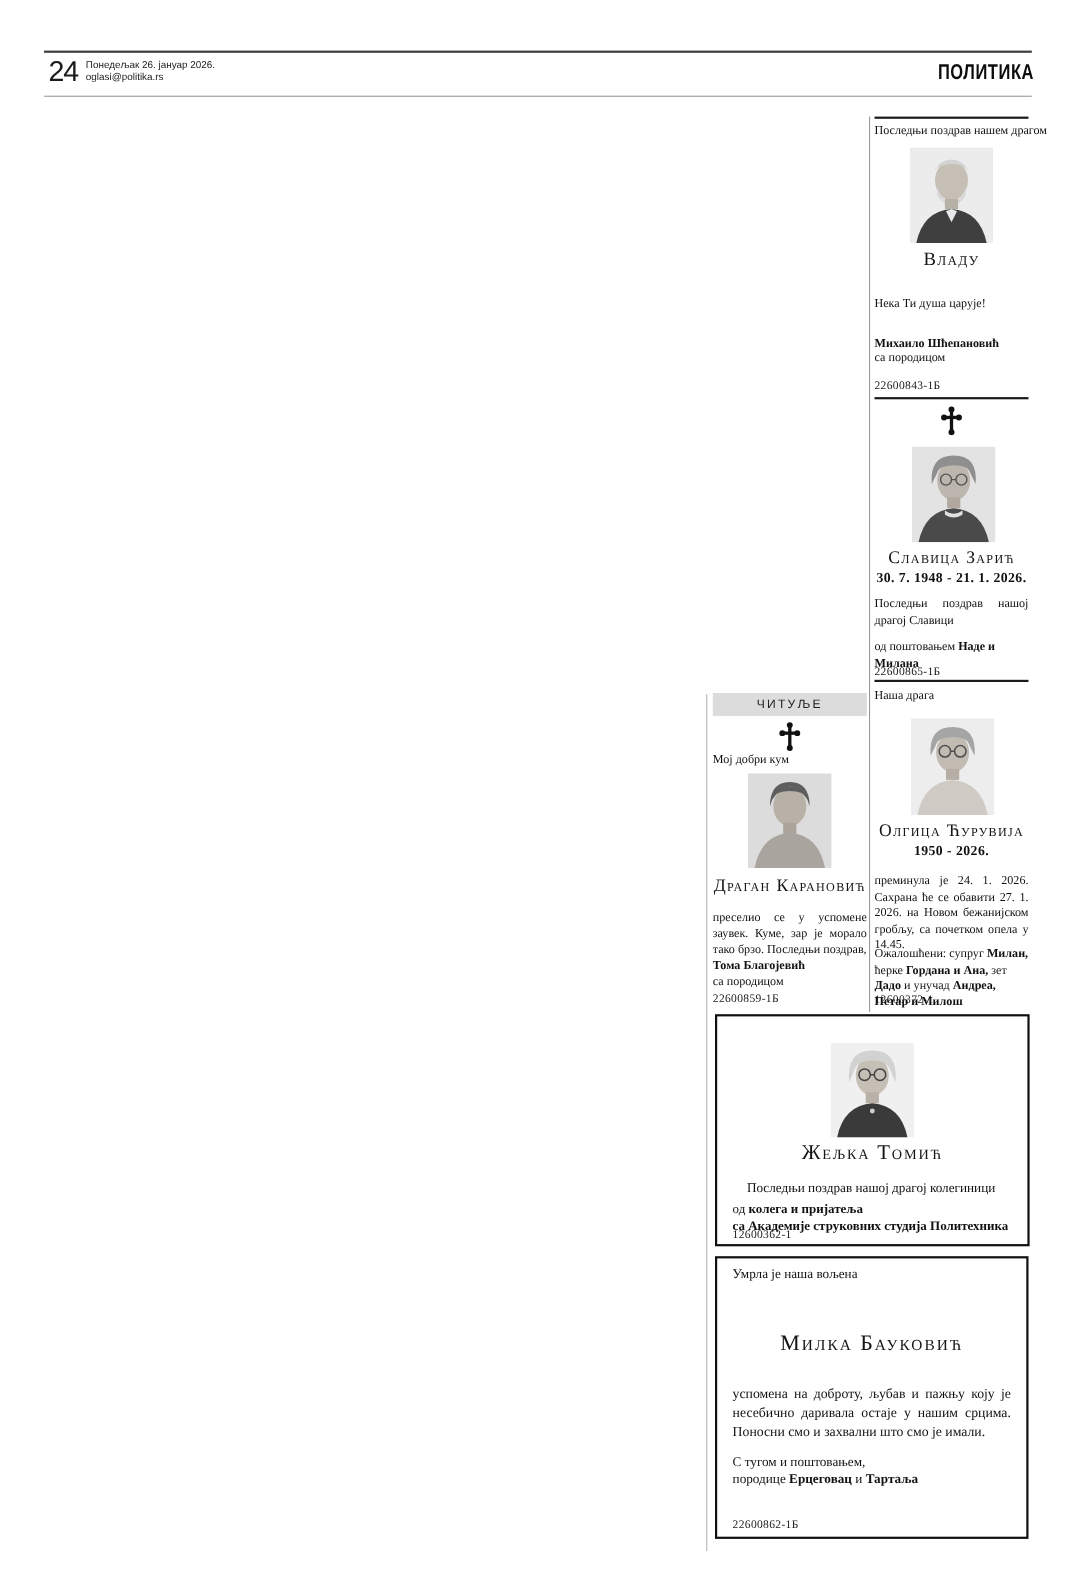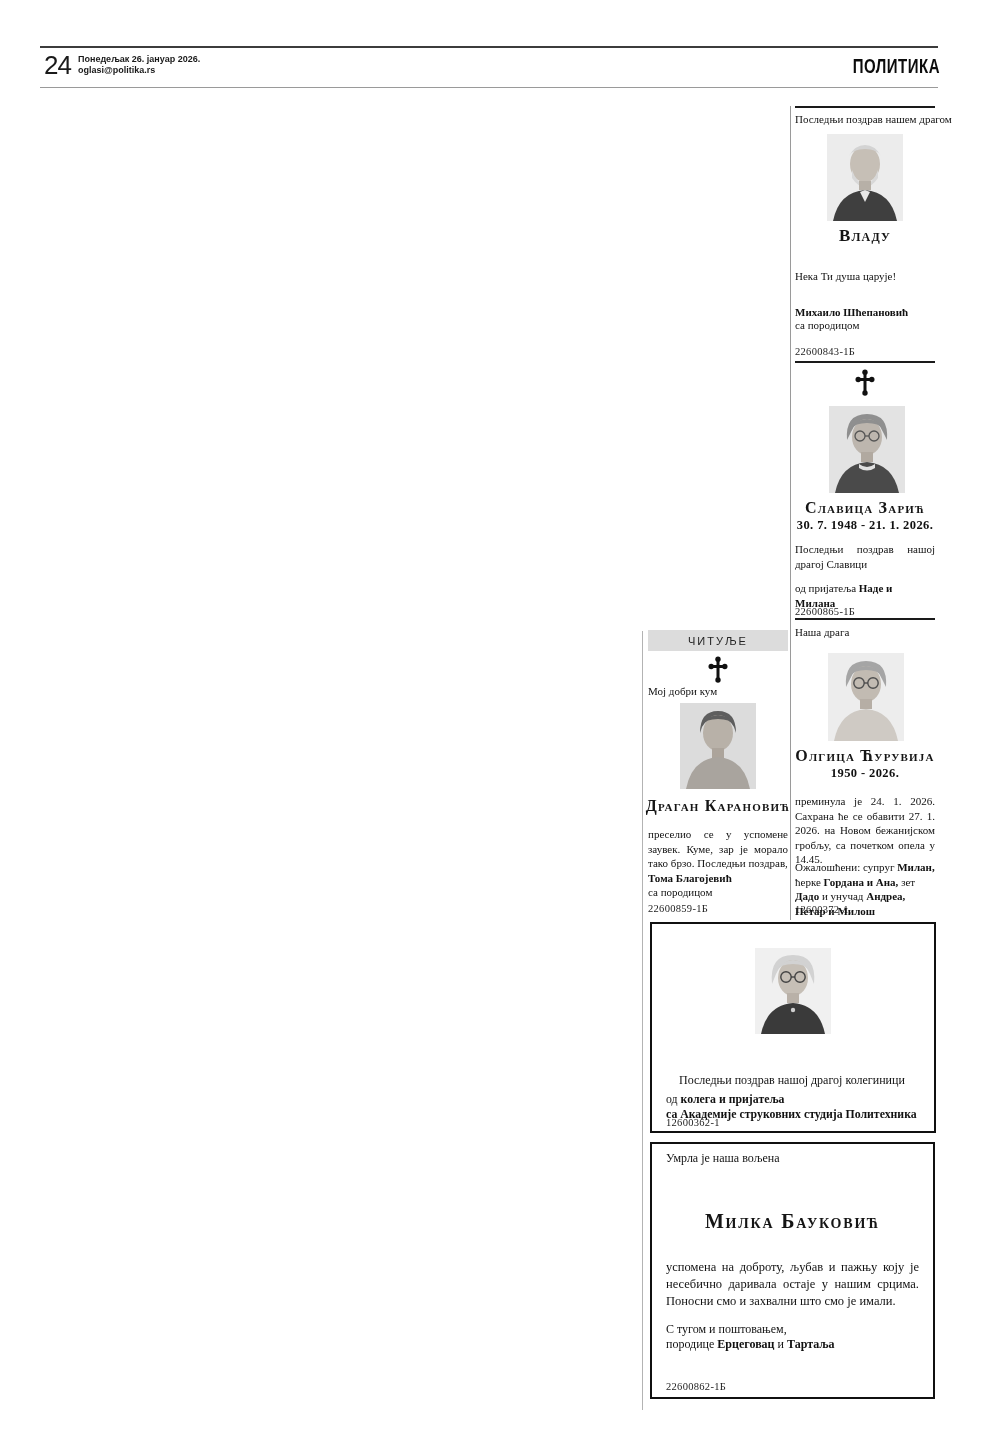--- a/index.html
+++ b/index.html
@@ -6,29 +6,29 @@
   .page { position:relative; width:981px; height:1443px; background:#fff;
           font-family:"Liberation Serif","DejaVu Serif",serif; color:#111; overflow:hidden; }
   .abs { position:absolute; }
   .sans { font-family:"Liberation Sans","DejaVu Sans",sans-serif; }
   .txt  { font-size:11px; line-height:1.32; }
   .center { text-align:center; }
   .right  { }
   .just   { text-align:justify; }
   .nowrap { white-space:nowrap; }
   .bold   { font-weight:700; }
-  .name { font-variant:small-caps; font-weight:700; letter-spacing:1.2px; color:#151515; }
+  .name { font-variant:small-caps; font-weight:400; letter-spacing:1.2px; color:#151515; }
   .dates { font-weight:700; font-size:12.5px; letter-spacing:0.4px; }
   .ref { font-size:10.5px; letter-spacing:0.3px; color:#1c1c1c; }
   .rich b { font-weight:700;margin-top:29px; }
 
   
   .top-rule   { left:40px; top:46px; width:898px; height:2px; background:#3c3c3c; }
   .page-num   { left:44px; top:50px; font-size:26px; font-weight:400; letter-spacing:-1px; color:#1a1a1a; }
-  .date-block { left:78px; top:54px; font-size:9px; line-height:11px; color:#1a1a1a;font-weight:bold; }
+  .date-block { left:78px; top:54px; font-size:9px; line-height:11px; color:#1a1a1a; }
   .section-title { left:0; top:57px; width:981px; text-align:center; font-size:14px; font-weight:600; letter-spacing:0.6px; color:#101010; }
   .masthead   { right:41px; top:55px; font-weight:700; font-size:15px; letter-spacing:0.5px;
                 transform:scaleY(1.3); transform-origin:top right; color:#0c0c0c; }
   .header-rule { left:40px; top:87px; width:898px; height:1px; background:#9a9a9a; }
 
   .hrule-dark { height:2px; background:#1a1a1a; }
   .chit-bar { background:#dcdcdc; display:flex; align-items:center; justify-content:center;
               font-size:11px; letter-spacing:2px; color:#222; }
   .obit-box { border:2px solid #101010; background:#fff; }
   .photo svg { display:block; }
@@ -131,21 +131,21 @@
           <path d="M36 30 L40 30"></path>
       </g>
       <rect x="32" y="46" width="12" height="10" fill="#b1a9a0"></rect>
       <path d="M6 87 Q12 58 38 56 Q64 58 70 87 Z" fill="#4a4a4a"></path>
       <path d="M30 58 Q38 64 46 58 L46 62 Q38 67 30 62 Z" fill="#e0e0e0"></path>
     </svg>
   </div>
   <div class="abs name center" style="left:787px;top:499px;width:156px;font-size:16px">Славица Зарић</div>
   <div class="abs dates center" style="left:795px;top:518px;width:140px">30. 7. 1948 - 21. 1. 2026.</div>
   <div class="abs txt just" style="left:795px;top:542px;width:140px">Последњи поздрав нашој драгој Славици</div>
-  <div class="abs txt right rich" style="left:795px;top:581px;width:140px"><span>од пријатеља </span><b>Наде и Милана</b></div>
+  <div class="abs txt right rich" style="left:795px;top:581px;width:140px"><span>од поштовањем </span><b>Наде и Милана</b></div>
   <div class="abs ref right" style="left:795px;top:606px;width:140px">22600865-1Б</div>
 
   <div class="abs hrule-dark" style="left:795px;top:618px;width:140px;height:1.5px"></div>
   <div class="abs txt" style="left:795px;top:625px;width:140px">Наша драга</div>
   <div class="abs photo" style="left:828px;top:653px">
     <svg width="76" height="88" viewBox="0 0 76 88">
       <rect width="76" height="88" fill="#ededed"></rect>
       <path d="M18 34 Q16 8 38 8 Q60 8 58 34 L54 26 Q50 15 38 15 Q26 15 22 26 Z" fill="#a5a5a5"></path>
       <ellipse cx="38" cy="31" rx="15" ry="18" fill="#c2bbb2"></ellipse>
       <path d="M22 23 Q28 13 38 13 Q48 13 54 23 Q50 17 38 17 Q26 17 22 23Z" fill="#a5a5a5"></path>
@@ -174,20 +174,21 @@
         <g stroke="#444" stroke-width="1.4" fill="none">
           <circle cx="31" cy="29" r="5.2"></circle>
             <circle cx="45" cy="29" r="5.2"></circle>
             <path d="M36 29 L40 29"></path>
         </g>
         <rect x="32" y="45" width="12" height="10" fill="#b9b1a8"></rect>
         <path d="M6 86 Q12 57 38 55 Q64 57 70 86 Z" fill="#3a3a3a"></path>
         <circle cx="38" cy="62" r="2.2" fill="#cfcfcf"></circle>
       </svg>
     </div>
+    <div class="abs name center" style="left:0;top:114px;width:100%;font-size:19px;letter-spacing:1.6px">Жељка Томић</div>
     <div class="abs" style="left:27px;top:149px;width:254px;font-size:12px">Последњи поздрав нашој драгој колегиници</div>
     <div class="abs right rich" style="left:14px;top:168px;width:254px;font-size:11.8px"><span>од </span><b>колега и пријатеља</b></div>
     <div class="abs right bold" style="left:14px;top:183px;width:254px;font-size:11.8px">са Академије струковних студија Политехника</div>
     <div class="abs ref right" style="left:14px;bottom:3px;width:256px">12600362-1</div>
   </div>
 
   <div class="abs obit-box" style="left:650px;top:1142px;width:281px;height:253px;border-width:2.5px">
     <div class="abs" style="left:14px;top:7px;font-size:12px">Умрла је наша вољена</div>
     <div class="abs just" style="left:14px;top:115px;width:253px;font-size:12.5px;line-height:1.35">успомена на доброту, љубав и пажњу коју је несебично даривала остаје у нашим срцима. Поносни смо и захвални што смо је имали.</div>
     <div class="abs name center" style="left:0;top:66px;width:100%;font-size:20px;letter-spacing:1.8px">Милка Бауковић</div>

